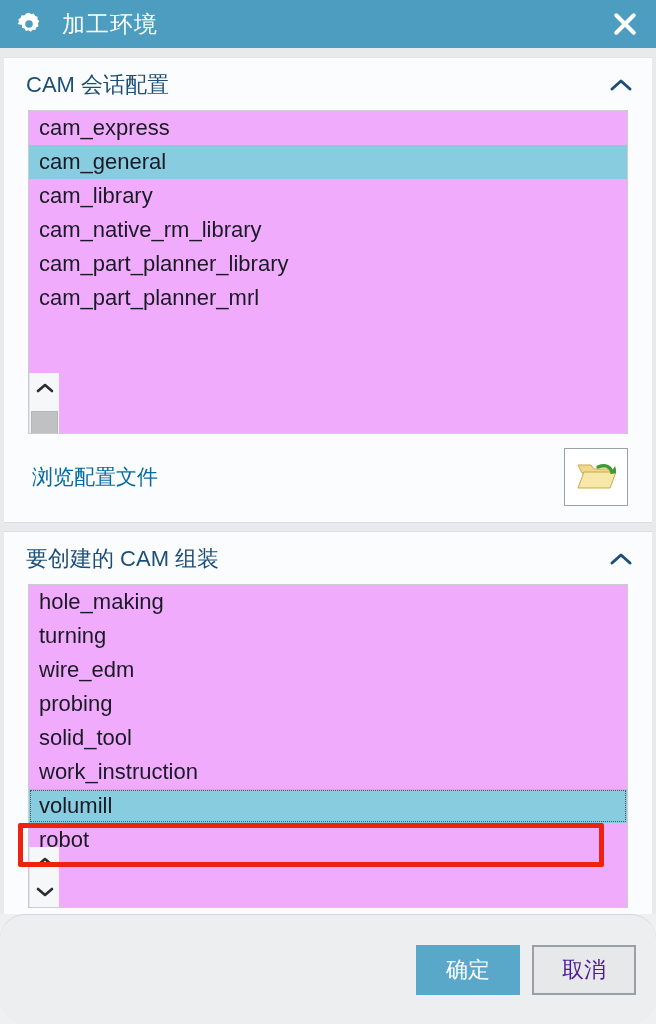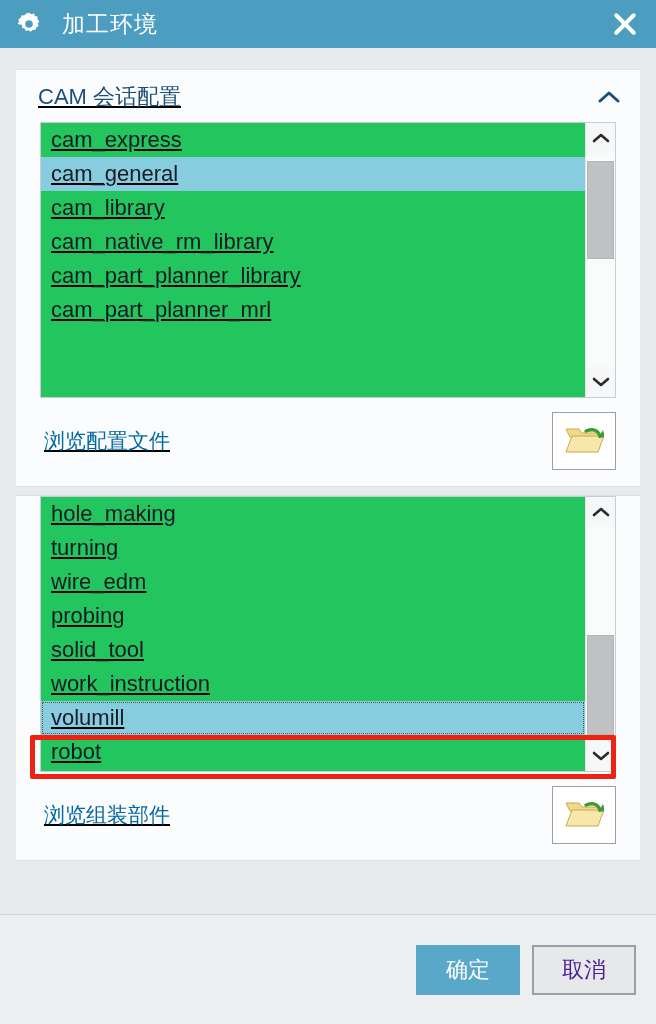--- a/index.html
+++ b/index.html
@@ -55,25 +55,24 @@
     align-items: center;
     justify-content: center;
     flex: 0 0 auto;
     cursor: pointer;
   }
 
   
   .body-area {
     flex: 1 1 auto;
     background: #e8eaec;
-    padding: 16px;
+    padding: 4px;
     display: flex;
     flex-direction: column;
     overflow: hidden;
-    text-decoration: underline;
   }
 
   .panel {
     background: #fbfcfd;
     border: 1px solid #dcdfe2;
     border-left: none;
     border-right: none;
     box-sizing: border-box;
     margin: 0 0 0 0;
   }
@@ -99,25 +98,26 @@
     flex: 0 0 auto;
   }
 
   
   .listbox-wrap {
     margin: 0 24px 0 24px;
     position: relative;
   }
   .listbox {
     border: 1px solid #c9ccd0;
-    background: #22c55e;
-    height: 276px;
+    background: #f0abfc;
+    height: 324px;
     display: flex;
     box-sizing: border-box;
     overflow: hidden;
+    flex-direction: column;
   }
   .list-items {
     flex: 1 1 auto;
     overflow: hidden;
     padding: 0;
     position: relative;
   }
   .list-item {
     height: 34px;
     line-height: 34px;
@@ -210,20 +210,21 @@
     height: 110px;
     background: #eceef0;
     border-top: 1px solid #d3d6d9;
     display: flex;
     align-items: center;
     justify-content: flex-end;
     padding-right: 20px;
     gap: 12px;
     box-sizing: border-box;
     position: relative;
+    border-radius: 25px;
   }
   .btn {
     width: 104px;
     height: 50px;
     font-size: 22px;
     display: flex;
     align-items: center;
     justify-content: center;
     box-sizing: border-box;
     cursor: pointer;
@@ -356,20 +357,28 @@
               <path d="M2 30 L8 14 h32 l-6 16 z" fill="#f7e7a8" stroke="#c9a94e" stroke-width="1"></path>
               <path d="M22 9 q11 -4 14 5" stroke="#3f9a32" stroke-width="3.4" fill="none" stroke-linecap="round"></path>
               <path d="M39 8 l2 7 l-7 1 z" fill="#3f9a32"></path>
             </svg>
           </span>
         </span>
       </div>
     </div>
 
     <div class="panel second">
+      <div class="panel-header">
+        <span class="panel-title">要创建的 CAM 组装</span>
+        <span class="chevron">
+          <svg viewBox="0 0 26 20" width="26" height="20" aria-hidden="true">
+            <path d="M4 14 L13 6 L22 14" stroke="#1d4e78" stroke-width="3" fill="none" stroke-linecap="round" stroke-linejoin="round"></path>
+          </svg>
+        </span>
+      </div>
 
       <div class="listbox-wrap">
         <div class="listbox">
           <div class="list-items">
             <div class="list-item">hole_making</div>
             <div class="list-item">turning</div>
             <div class="list-item">wire_edm</div>
             <div class="list-item">probing</div>
             <div class="list-item">solid_tool</div>
             <div class="list-item">work_instruction</div>

